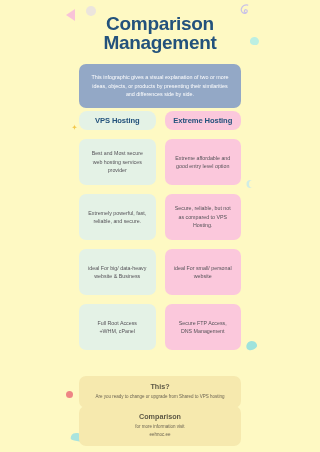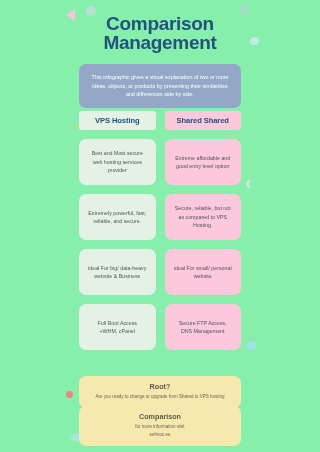--- a/index.html
+++ b/index.html
@@ -5,21 +5,21 @@
   html,body{margin:0;padding:0;}
   body{
     width:320px;height:452px;
     background:#ffffff;
     font-family:"Liberation Sans", sans-serif;
     overflow:hidden;
   }
   .page{
     position:relative;
     width:320px;height:452px;
-    background:#86efac;
+    background:#fef9c3;
     overflow:hidden;
   }
   
   .deco{position:absolute;pointer-events:none;}
   .deco-tri{
     width:0;height:0;
     border-top:6px solid transparent;
     border-bottom:6px solid transparent;
     border-right:9px solid #F9C3D8;
     left:66px;top:9px;
@@ -82,21 +82,21 @@
     text-align:center;
   }
   
   .grid{
     position:absolute;left:79px;top:111px;
     width:162px;
   }
   .row{display:flex;gap:9px;}
   .col{flex:1 1 0;min-width:0;}
   .head-pill{
-    border-radius:3px;
+    border-radius:8px;
     height:19px;
     display:flex;align-items:center;justify-content:center;
     font-size:7.6px;font-weight:bold;
     color:#23527C;
     letter-spacing:-0.1px;
   }
   .head-vps{background:#E4F2E6;}
   .head-shared{background:#FBC8DC;}
   .card{
     border-radius:7px;
@@ -160,21 +160,21 @@
 
   <div class="intro">This infographic gives a visual explanation of two or more ideas, objects, or products by presenting their similarities and differences side by side.</div>
 
   <div class="grid">
 
     <div class="row">
       <div class="col">
         <div class="head-pill head-vps">VPS Hosting</div>
       </div>
       <div class="col">
-        <div class="head-pill head-shared">Shared Shared</div>
+        <div class="head-pill head-shared">Extreme Hosting</div>
       </div>
     </div>
 
     <div class="row">
       <div class="col">
         <div class="card card-vps">Best and Most secure web hosting services provider</div>
       </div>
       <div class="col">
         <div class="card card-shared">Extreme affordable and good entry level option</div>
       </div>
@@ -203,21 +203,21 @@
         <div class="card card-vps">Full Root Access +WHM, cPanel</div>
       </div>
       <div class="col">
         <div class="card card-shared">Secure FTP Access, DNS Management</div>
       </div>
     </div>
 
   </div>
 
   <div class="cta cta-ready">
-    <div class="cta-title">Root?</div>
+    <div class="cta-title">This?</div>
     <div class="cta-sub">Are you ready to change or upgrade from Shared to VPS hosting</div>
   </div>
 
   <div class="cta cta-ref">
     <div class="cta-title">Comparison</div>
     <div class="cta-sub">for more information visit</div>
     <div class="cta-link">eehnoc.ee</div>
   </div>
 
 </div>

